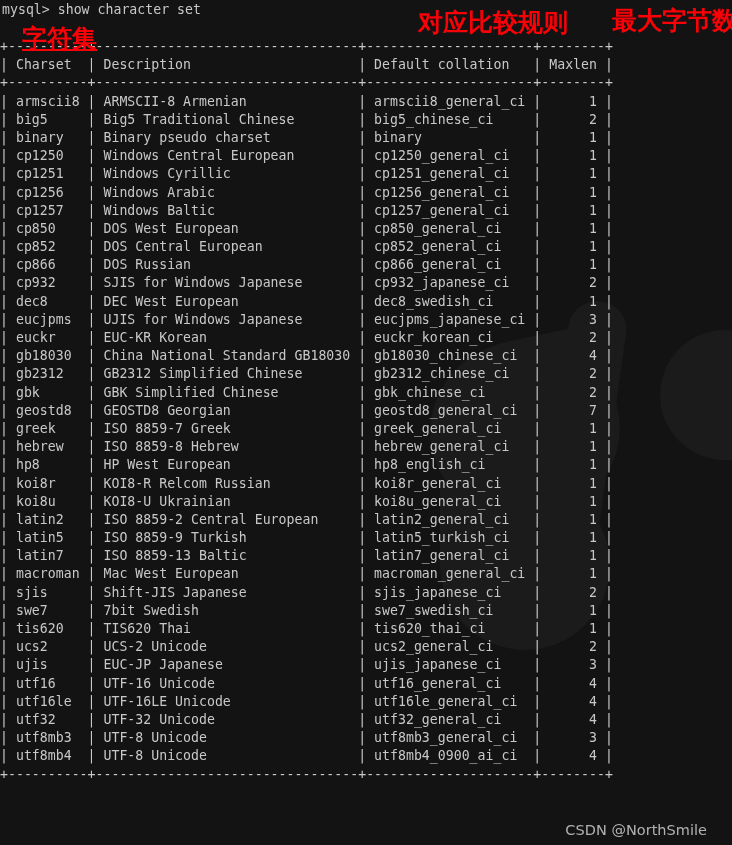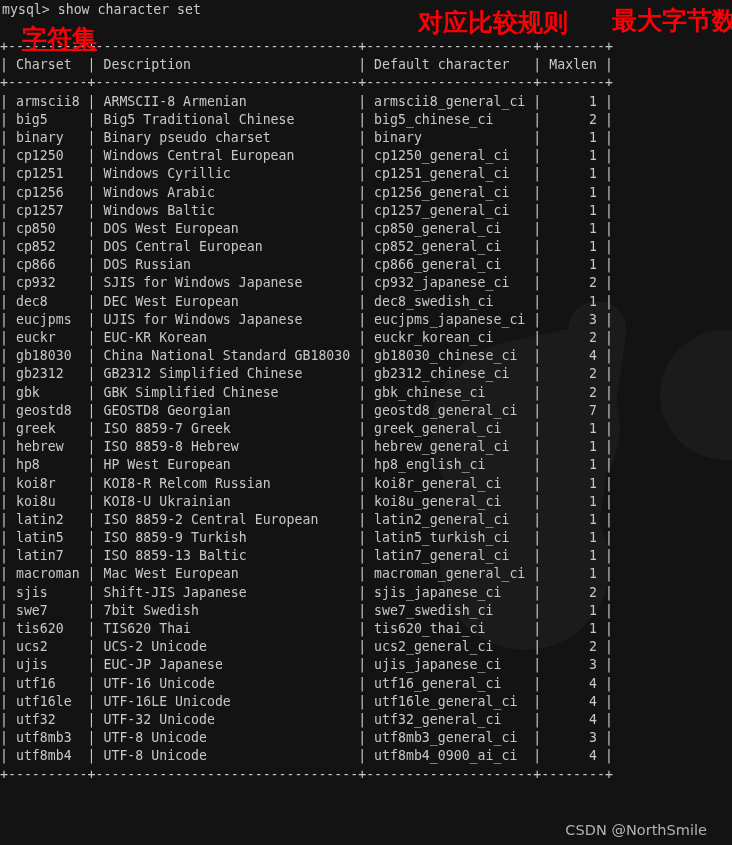--- a/index.html
+++ b/index.html
@@ -125,21 +125,21 @@
     <div class="blob b3"></div>
     <div class="blob b4"></div>
   </div>
 
   <div id="screen-content">
 
     <div class="term-line" id="prompt-line">mysql&gt; show character set</div>
 
     <div id="table-block">
       <div class="term-line">+----------+---------------------------------+---------------------+--------+</div>
-      <div class="term-line">| Charset  | Description                     | Default character   | Maxlen |</div>
+      <div class="term-line">| Charset  | Description                     | Default collation   | Maxlen |</div>
       <div class="term-line">+----------+---------------------------------+---------------------+--------+</div>
       <div id="table-rows">
           <div class="term-line">| armscii8 | ARMSCII-8 Armenian              | armscii8_general_ci |      1 |</div>
           <div class="term-line">| big5     | Big5 Traditional Chinese        | big5_chinese_ci     |      2 |</div>
           <div class="term-line">| binary   | Binary pseudo charset           | binary              |      1 |</div>
           <div class="term-line">| cp1250   | Windows Central European        | cp1250_general_ci   |      1 |</div>
           <div class="term-line">| cp1251   | Windows Cyrillic                | cp1251_general_ci   |      1 |</div>
           <div class="term-line">| cp1256   | Windows Arabic                  | cp1256_general_ci   |      1 |</div>
           <div class="term-line">| cp1257   | Windows Baltic                  | cp1257_general_ci   |      1 |</div>
           <div class="term-line">| cp850    | DOS West European               | cp850_general_ci    |      1 |</div>

